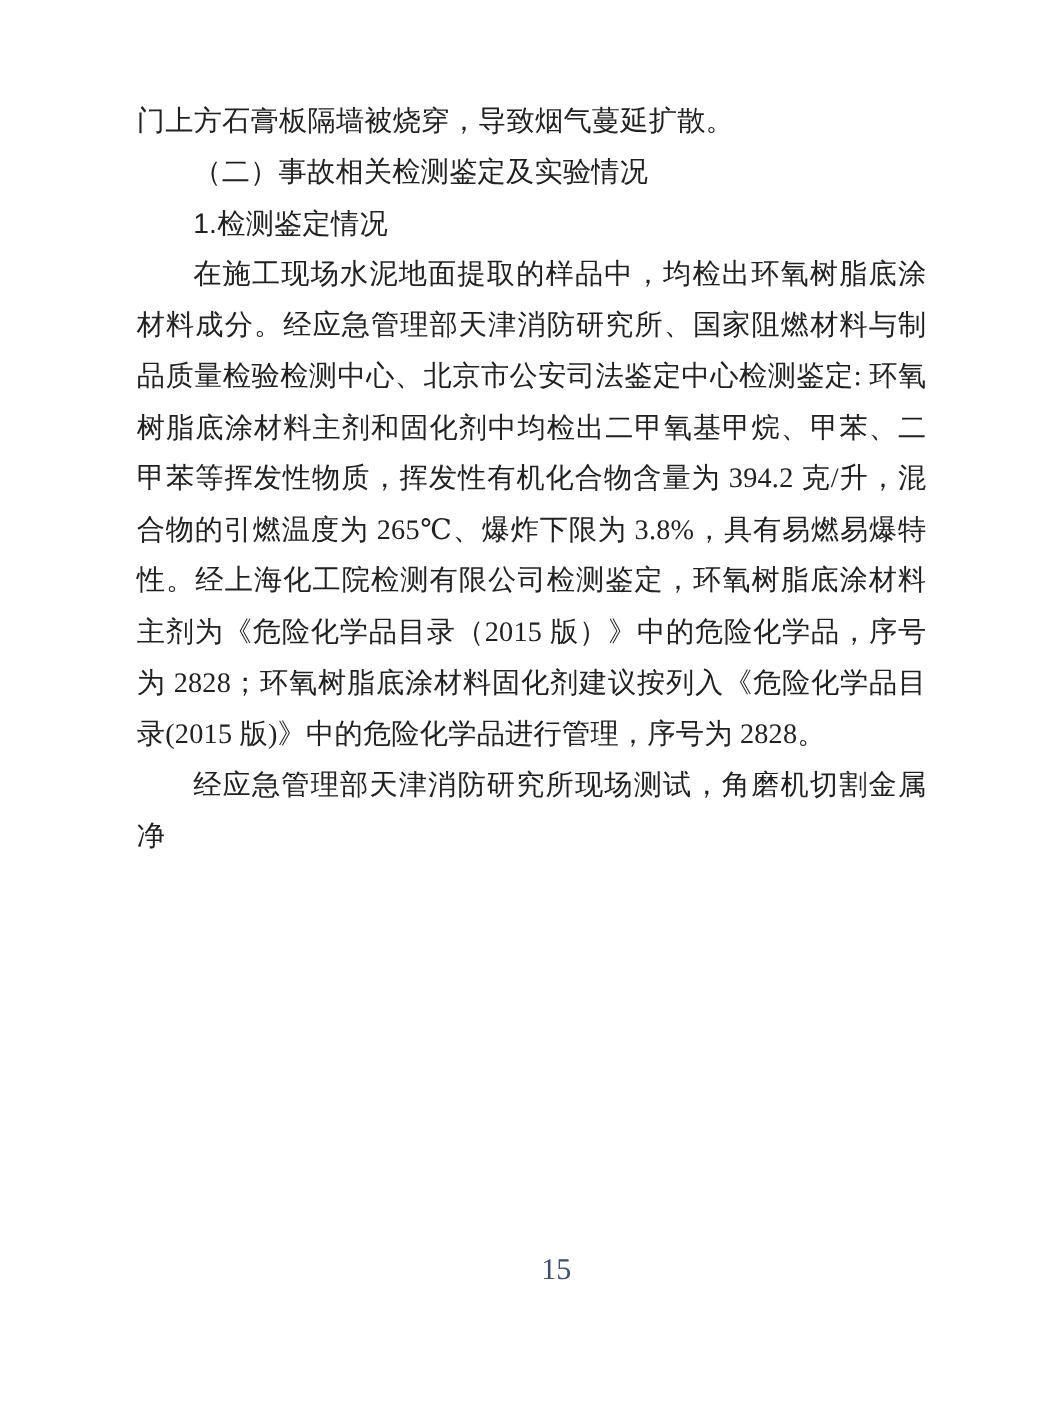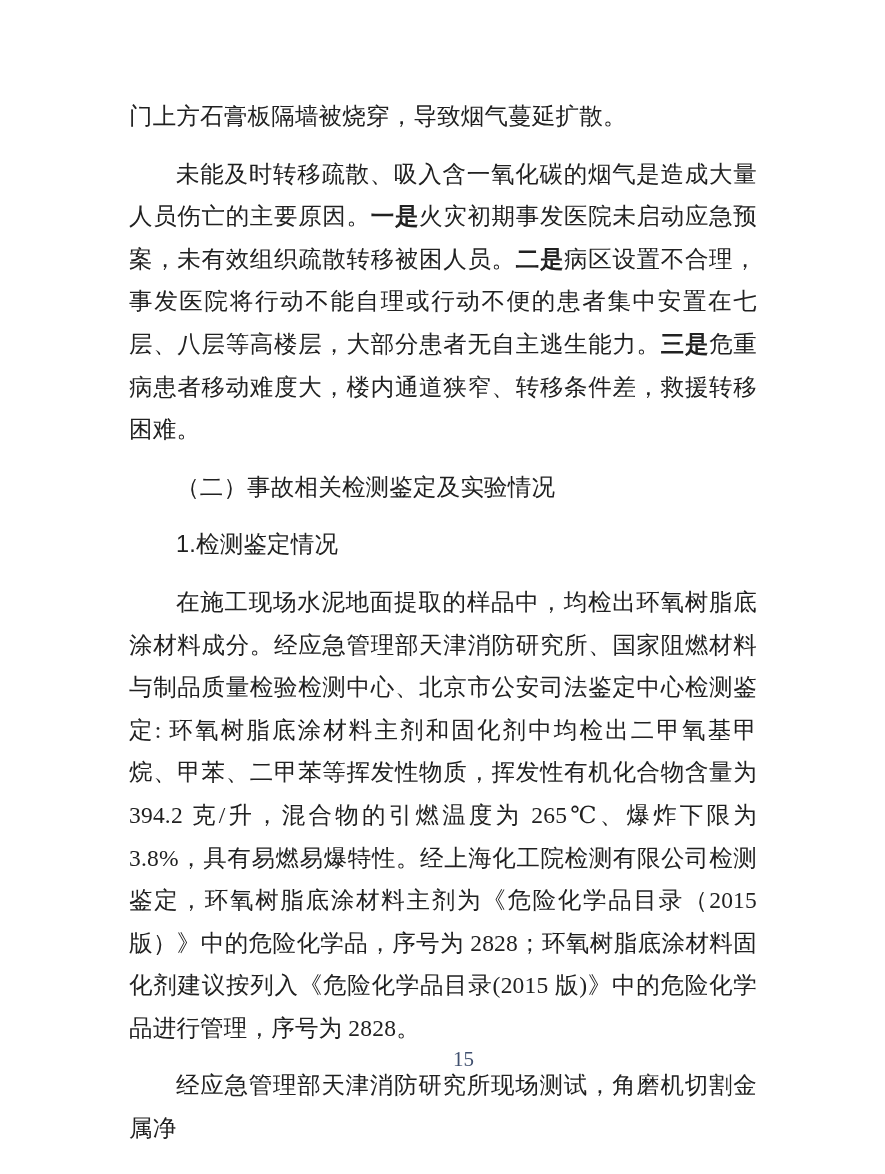--- a/index.html
+++ b/index.html
@@ -26,21 +26,21 @@
     top: 80px;
     width: 658px;
     font-size: 23.5px;
     line-height: 42.6px;
     text-align: justify;
     text-justify: inter-character;
     letter-spacing: 0.2px;
   }
   .text-block p,
   .text-block h3 {
-    margin: 15px;
+    margin: 0;
     padding: 0;
     font-size: inherit;
     line-height: inherit;
     font-weight: normal;
   }
   .indent {
     text-indent: 2em;
   }
   .no-indent {
     text-indent: 0;
@@ -65,38 +65,35 @@
   .footer {
     position: absolute;
     left: 0;
     top: 1044px;
     width: 100%;
     text-align: center;
   }
   .footer span {
     display: inline-block;
     transform: translateX(21px);
-    font-size: 21px;
+    font-size: 25px;
     line-height: 30px;
     color: #3f4f6e;
   }
 </style>
 </head>
 <body>
 
 <div class="page">
 
   <main class="text-block">
 
     <p class="no-indent">门上方石膏板隔墙被烧穿，导致烟气蔓延扩散。</p>
 
 
-    <p class="indent">
-      <span>未能及时转移疏散、吸入含一氧化碳的烟气是造成大量人员伤亡的主要原因。</span><span class="run-bold">一是</span><span>火灾初期事发医院未启动应急预案，未有效组织疏散转移被困人员。</span><span class="run-bold">二是</span><span>病区设置不合理，事发医院将行动不能自理或行动不便的患者集中安置在七层、八层等高楼层，大部分患者无自主逃生能力。</span><span class="run-bold">三是</span><span>危重病患者移动难度大，楼内通道狭窄、转移条件差，救援转移困难。</span>
-    </p>
 
     <h3 class="heading-section">（二）事故相关检测鉴定及实验情况</h3>
 
     <h3 class="heading-bold">1.检测鉴定情况</h3>
 
     <p class="indent">在施工现场水泥地面提取的样品中，均检出环氧树脂底涂材料成分。经应急管理部天津消防研究所、国家阻燃材料与制品质量检验检测中心、北京市公安司法鉴定中心检测鉴定: 环氧树脂底涂材料主剂和固化剂中均检出二甲氧基甲烷、甲苯、二甲苯等挥发性物质，挥发性有机化合物含量为 394.2 克/升，混合物的引燃温度为 265℃、爆炸下限为 3.8%，具有易燃易爆特性。经上海化工院检测有限公司检测鉴定，环氧树脂底涂材料主剂为《危险化学品目录（2015 版）》中的危险化学品，序号为 2828；环氧树脂底涂材料固化剂建议按列入《危险化学品目录(2015 版)》中的危险化学品进行管理，序号为 2828。</p>
 
 
     <p class="indent">经应急管理部天津消防研究所现场测试，角磨机切割金属净</p>
 

